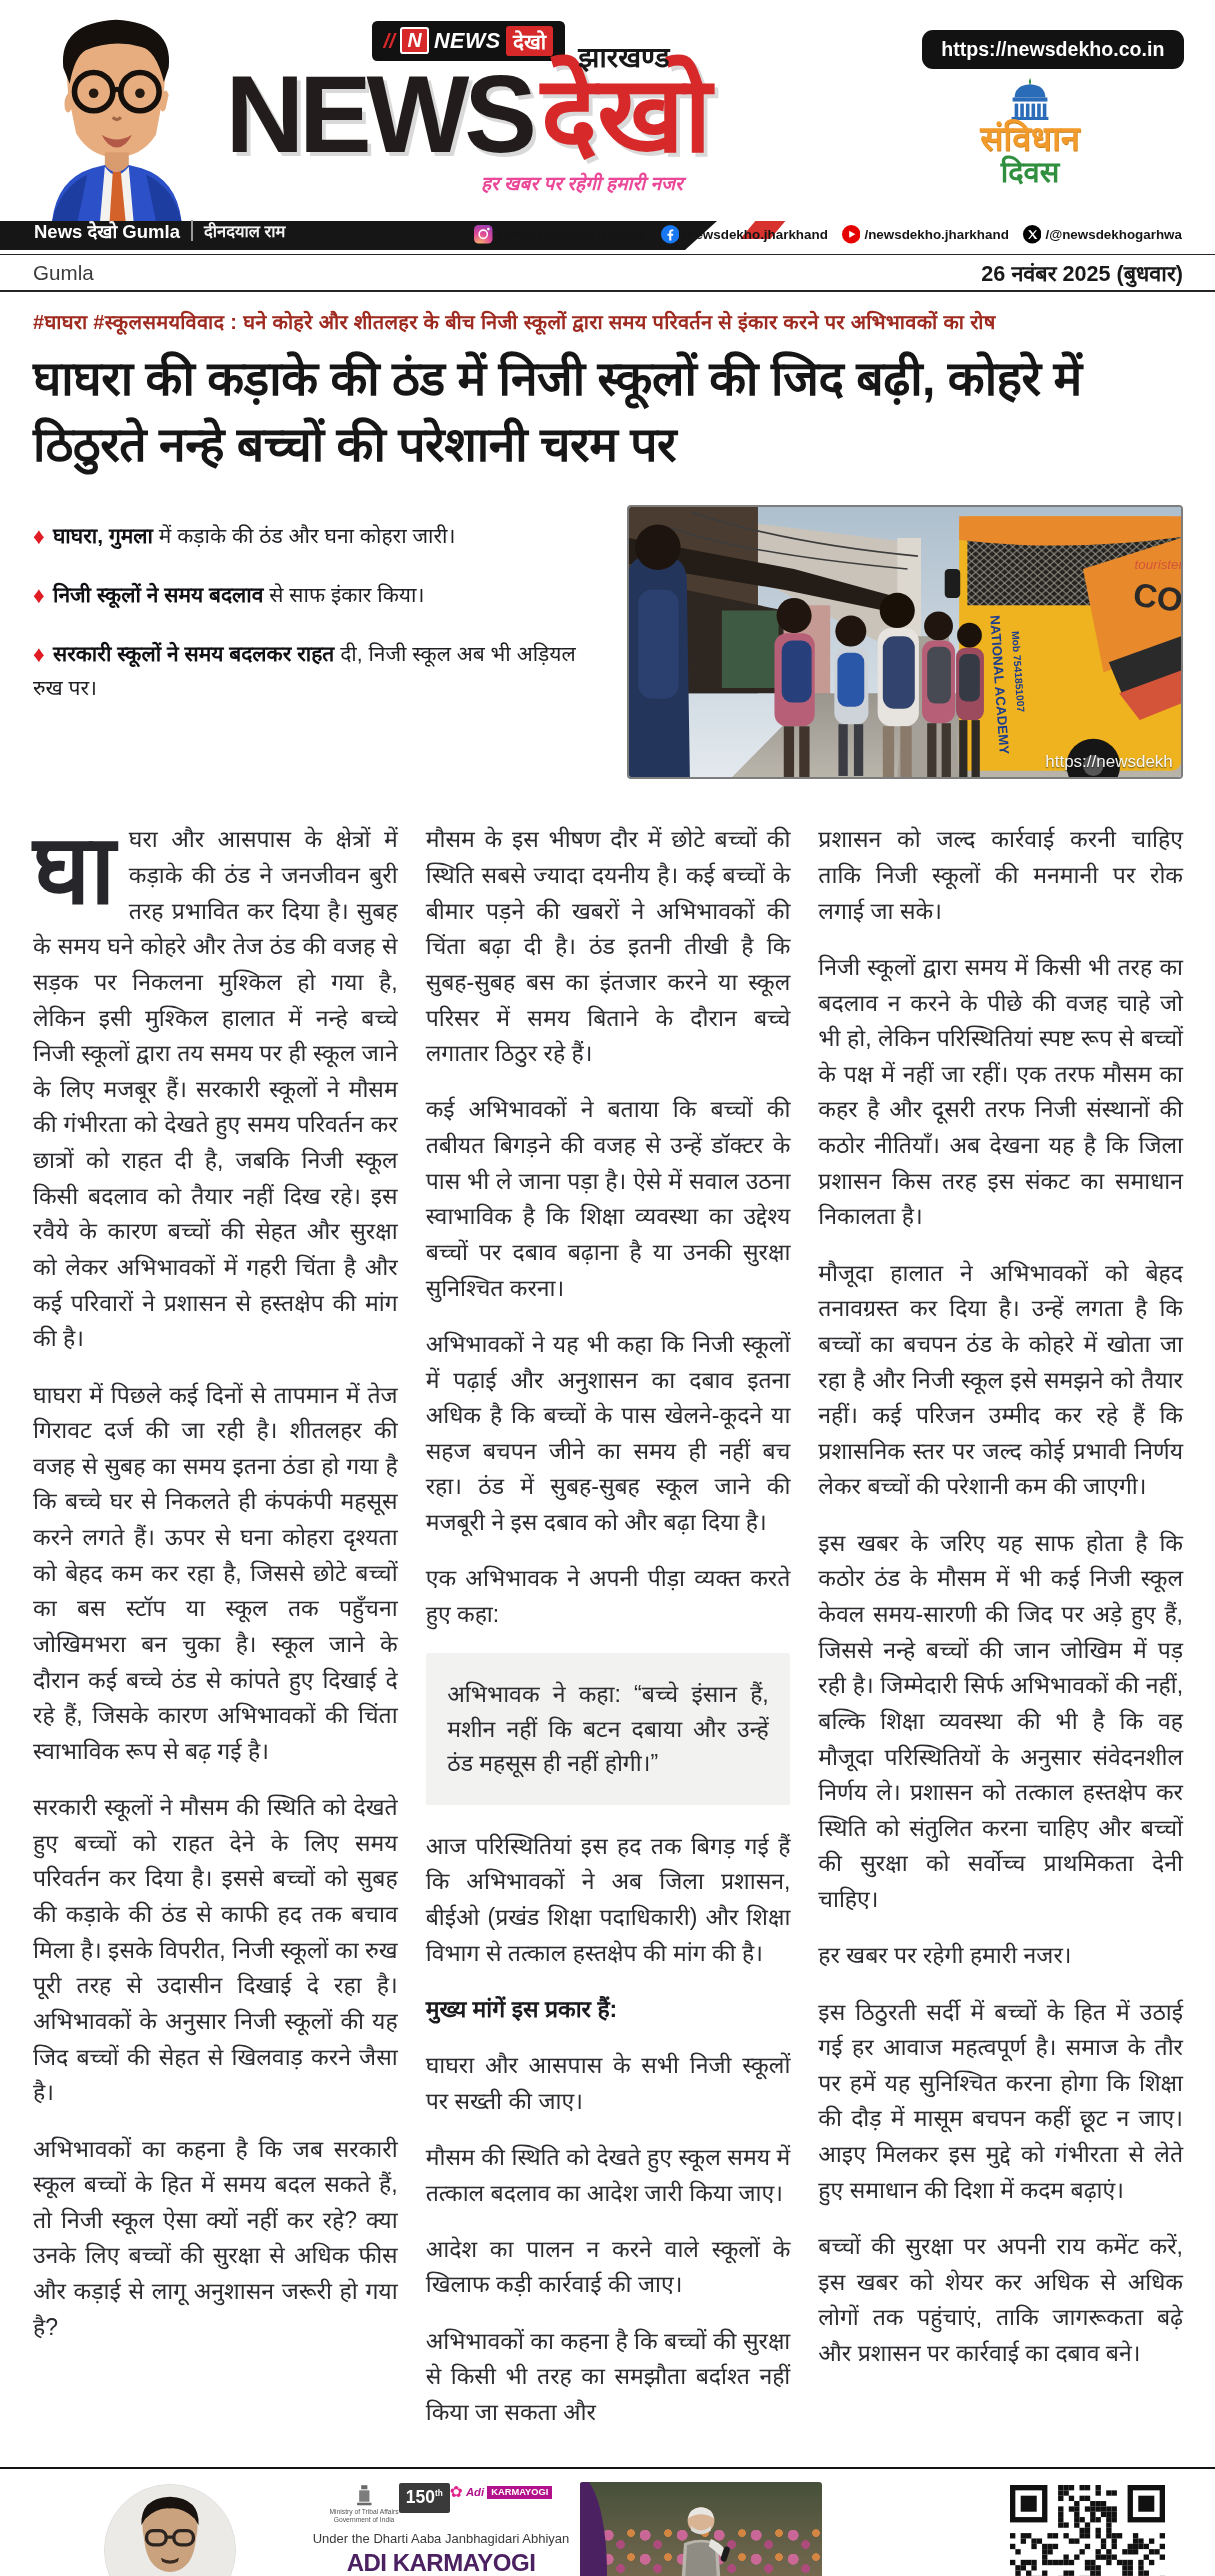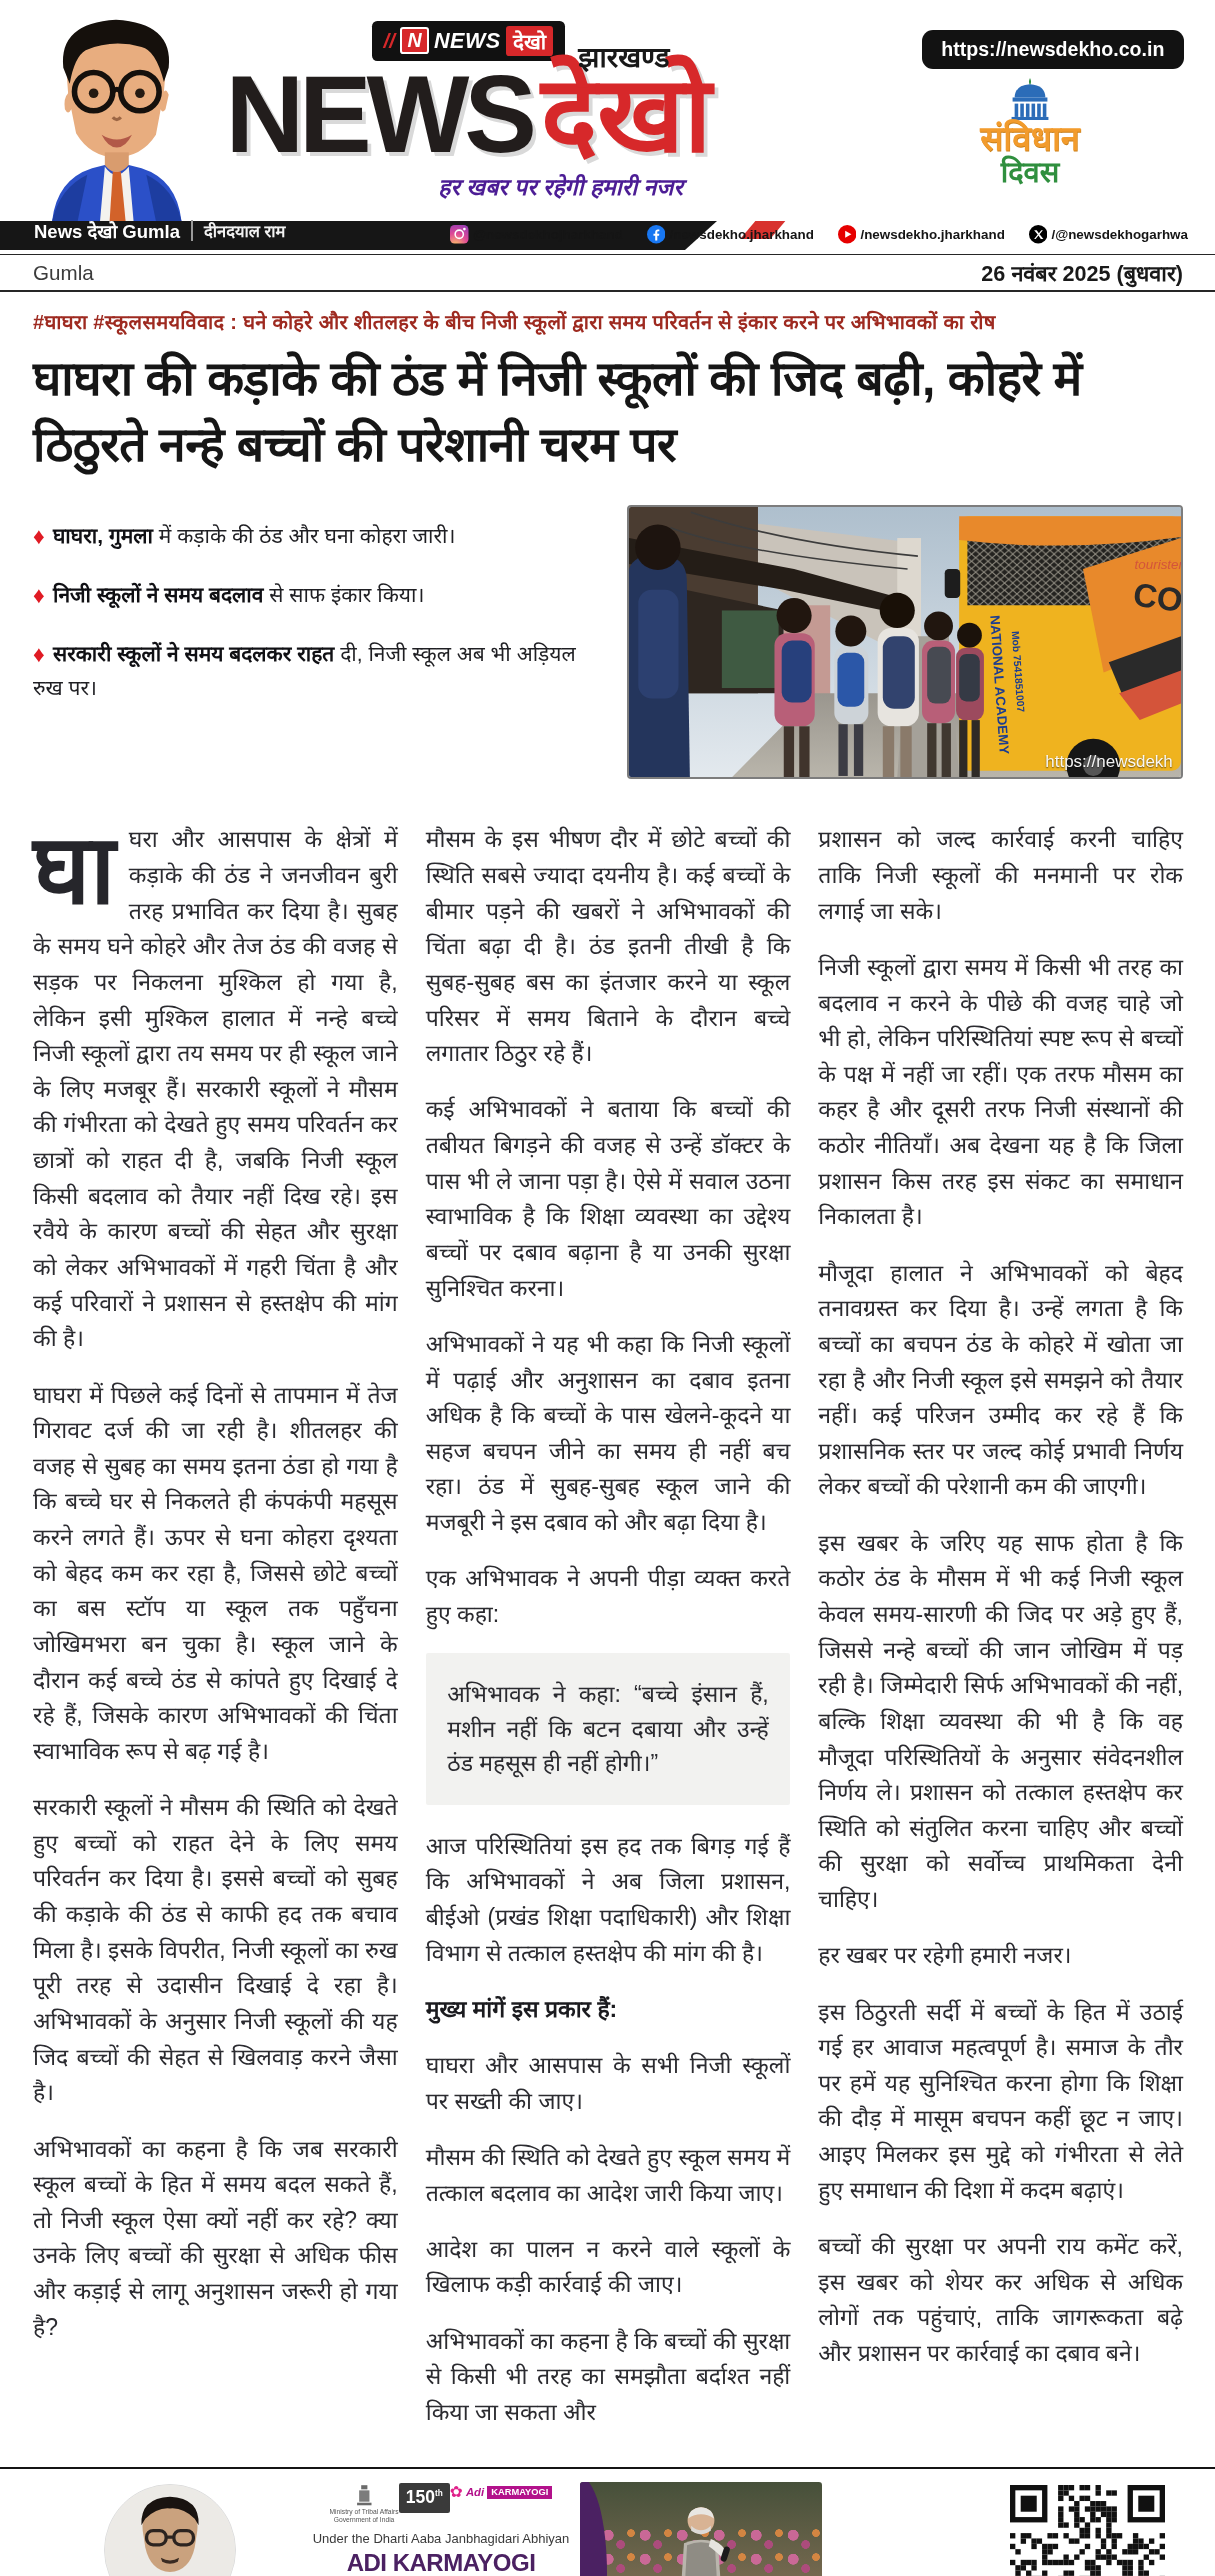--- a/index.html
+++ b/index.html
@@ -12,36 +12,36 @@
   .logo-center{position:absolute;left:247px;top:20.6px;width:443px;text-align:center}
   .logo-badge{display:inline-flex;align-items:center;gap:5.2px;background:#111;border-radius:5.2px;padding:5.2px 11.3px}
   .logo-badge .slashes{color:#d7282a;font-weight:900;font-size:20.6px;font-style:italic}
   .logo-badge .nbox{border:2.1px solid #fff;background:#d7282a;color:#fff;font-weight:900;font-size:19.6px;padding:0 5.2px;border-radius:3.1px;font-style:italic}
   .logo-badge .nw{color:#fff;font-weight:900;font-size:21.6px;font-style:italic;letter-spacing:0.5px}
   .logo-badge .dk{background:#d7282a;color:#fff;font-weight:800;font-size:20.6px;padding:1px 7.2px;border-radius:3.1px}
   .logo-main{position:relative;margin-top:3.1px;display:flex;align-items:flex-end;justify-content:center;gap:9.3px}
   .logo-news{font-size:109px;line-height:.92;font-weight:900;letter-spacing:-5.2px;color:#221d1c;text-shadow:3.6px 3.6px 0 #d9d9d9;font-stretch:condensed}
   .logo-dekho{font-size:106px;line-height:.95;font-weight:800;color:#d7282a;text-shadow:3.6px 3.6px 0 #d9d9d9}
   .logo-state{position:absolute;right:20.6px;top:-27px;font-size:28px;font-weight:800;color:#181818}
-  .logo-tagline{margin-top:5.2px;text-align:right;padding-right:7.2px;font-size:23px;font-weight:800;font-style:italic;color:#4c1d95}
+  .logo-tagline{margin-top:5.2px;text-align:right;padding-right:7.2px;font-size:19px;font-weight:800;font-style:italic;color:#ec4899}
   .url-pill{position:absolute;right:32px;top:30px;background:#121212;color:#fff;font-size:19.6px;font-weight:800;padding:8.2px 19.6px;border-radius:11px}
   .samvidhan{position:absolute;right:101px;top:77px;width:170px;text-align:center;line-height:1}
   .samvidhan .dome{display:block;margin:0 auto 1px}
   .sam1{display:block;font-size:34px;font-weight:800;color:#f29b2c;text-shadow:0.5px 0.5px 0 #c97f1a}
   .sam2{display:block;font-size:29px;font-weight:800;color:#2f8f3e;margin-top:3.1px}
 
   
   .black-bar{position:relative;height:29px;background:#fff}
   .black-bar .bg{position:absolute;inset:0;background:#161616;clip-path:polygon(0 0,717px 0,685px 100%,0 100%)}
   .bar-slash{position:absolute;left:748px;top:0;width:30px;height:17.5px;background:#d8322e;transform:skewX(-40deg)}
   .bar-content{position:absolute;left:34px;top:0;height:19px;display:flex;align-items:center;gap:11.3px;z-index:2}
   .bar-title{color:#fff;font-size:18.5px;font-weight:800}
   .bar-sep{width:1.5px;height:20.6px;background:#9a9a9a}
   .bar-author{color:#f2f2f2;font-size:16.5px;font-weight:600}
-  .social-row{position:absolute;right:28px;top:4.1px;display:flex;align-items:center;gap:24px;z-index:2}
+  .social-row{position:absolute;right:34px;top:4.1px;display:flex;align-items:center;gap:14px;z-index:2}
   .social-item{display:flex;align-items:center;gap:4.1px}
   .social-item .handle{font-size:13.4px;font-weight:800;color:#151515}
   .sicon{width:18.5px;height:18.5px;flex:none}
 
   
   .meta{height:38px;margin-top:4.1px;border-top:1.5px solid #262626;border-bottom:2.6px solid #262626;display:flex;align-items:center;justify-content:space-between;padding:0 33px}
   .meta .loc{font-size:20.6px;color:#3c3c3c}
   .meta .date{font-size:21.6px;font-weight:700;color:#191919}
 
   

